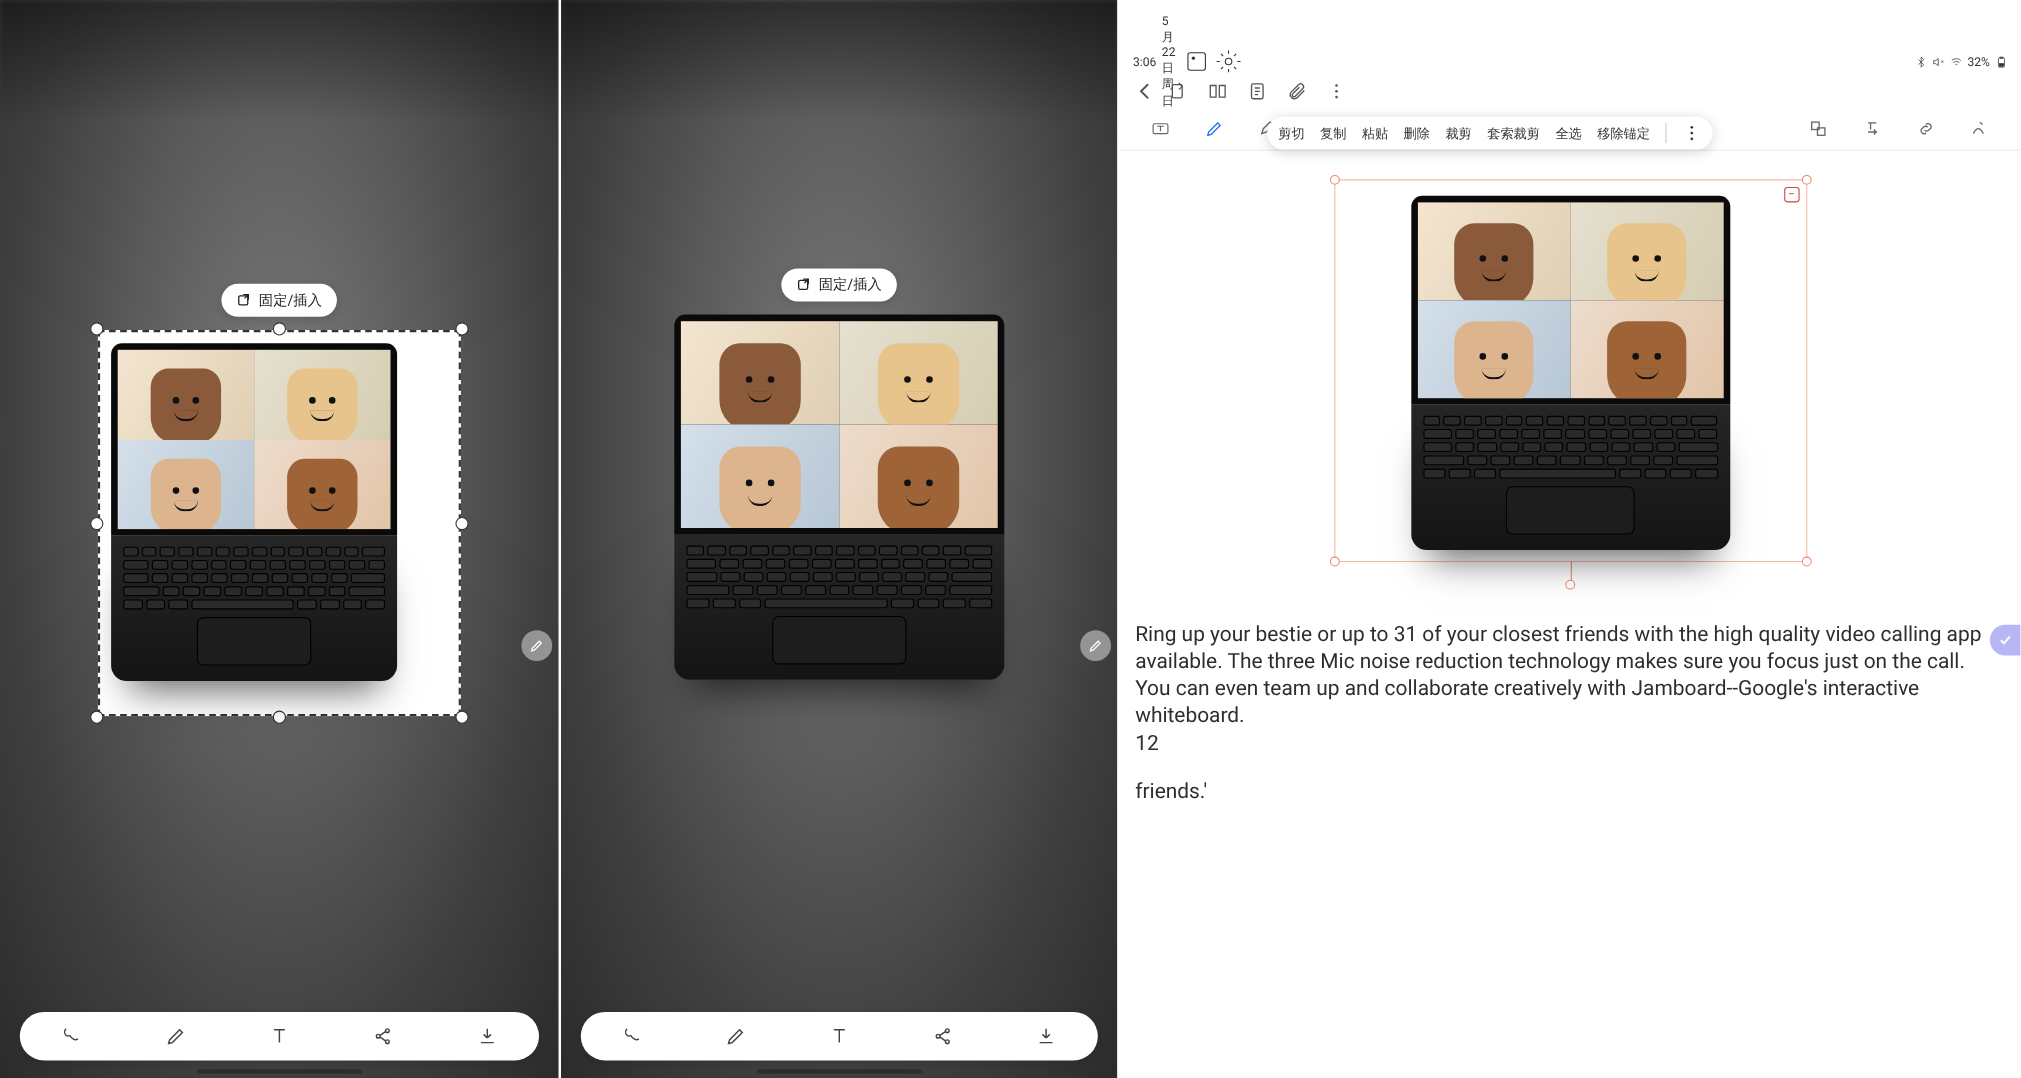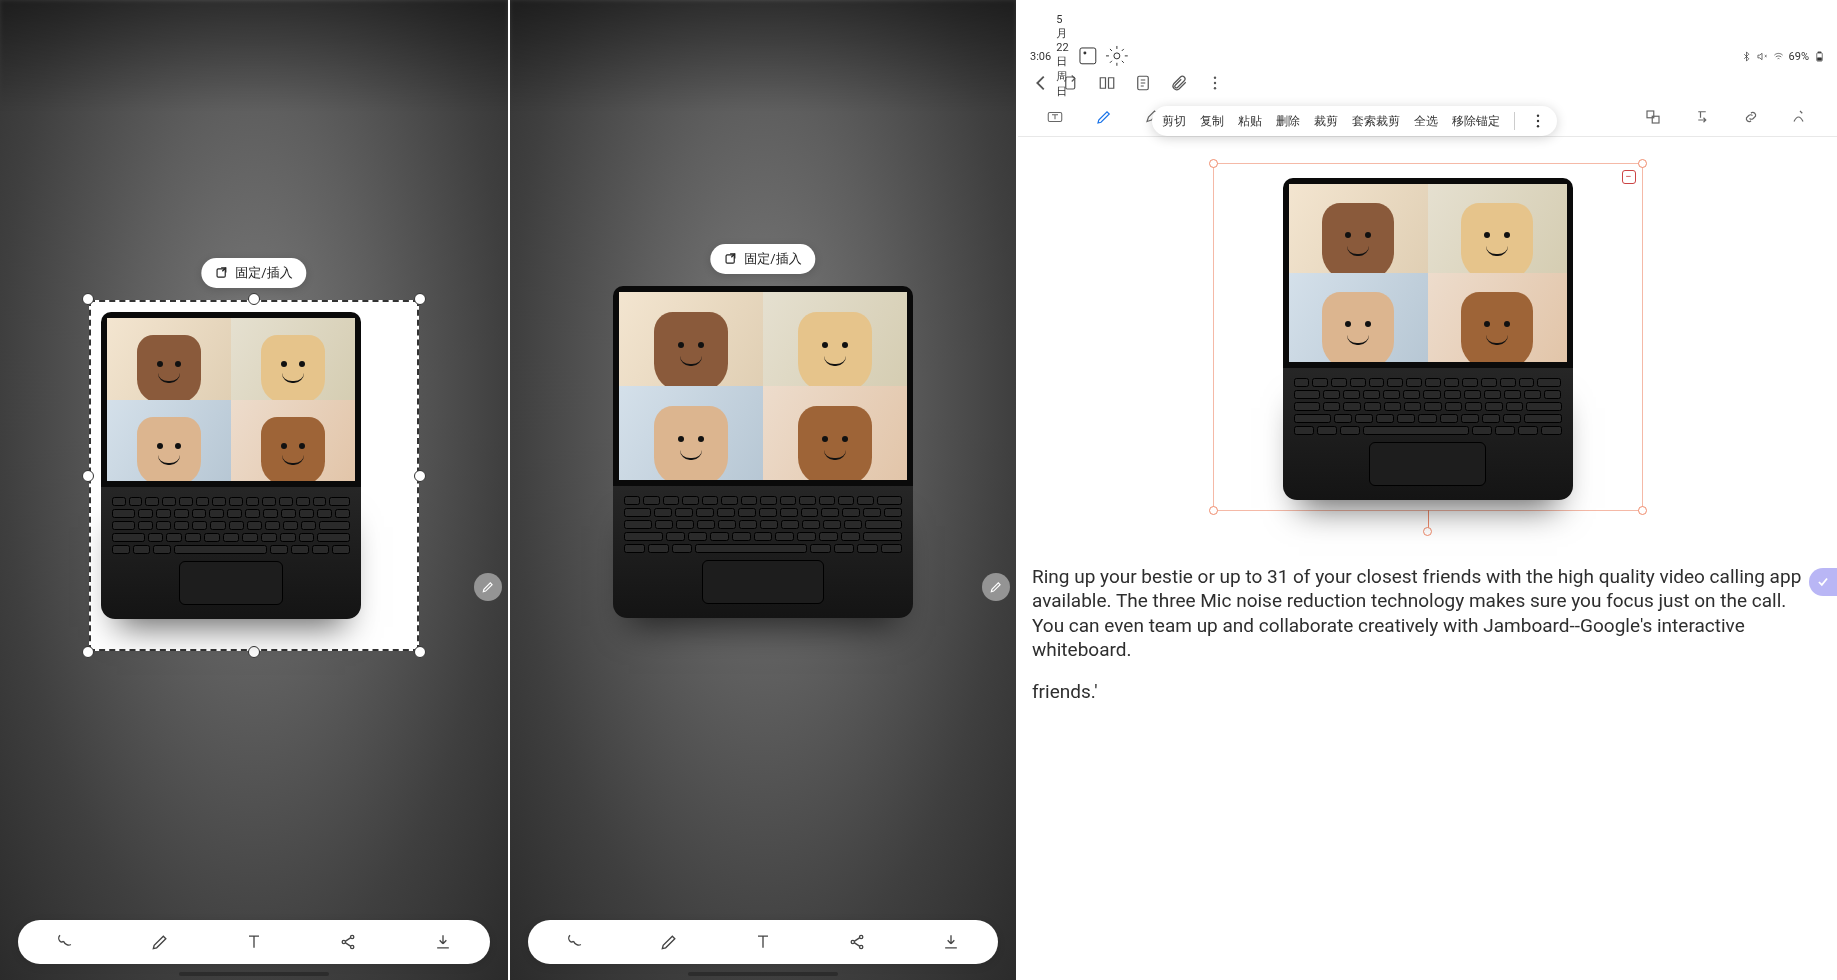--- a/index.html
+++ b/index.html
@@ -452,21 +452,21 @@
       <div class="sb-right">
         <svg viewBox="0 0 24 24" fill="none" stroke="currentColor" stroke-width="1.5">
             <path d="M7 7l10 10-5 5V2l5 5L7 17"></path>
           </svg>
         <svg viewBox="0 0 24 24" fill="none" stroke="currentColor" stroke-width="1.5">
             <path d="M11 5L6 9H2v6h4l5 4V5zM17 9l4 4m0-4l-4 4"></path>
           </svg>
         <svg viewBox="0 0 24 24" fill="none" stroke="currentColor" stroke-width="1.5">
             <path d="M3 9c5-5 13-5 18 0M6 13c3-3 9-3 12 0M10 17c1-1 3-1 4 0"></path>
           </svg>
-        <span>69%</span>
+        <span>32%</span>
         <svg viewBox="0 0 24 24" fill="none" stroke="currentColor" stroke-width="1.5">
             <rect x="6" y="4" width="12" height="18" rx="2"></rect>
             <rect x="9" y="2" width="6" height="2"></rect>
             <rect x="8" y="15" width="8" height="5" fill="currentColor"></rect>
           </svg>
       </div>
     </div>
 
     <div class="note-header">
       <div class="back"><svg viewBox="0 0 24 24" fill="none" stroke="#555" stroke-width="2">
@@ -670,20 +670,21 @@
                   <div class="key"></div>
                 </div>
             </div>
             <div class="trackpad"></div>
           </div>
         </div>
       </div>
 
       <div class="note-text">
         <p>Ring up your bestie or up to 31 of your closest friends with the high quality video calling app available. The three Mic noise reduction technology makes sure you focus just on the call. You can even team up and collaborate creatively with Jamboard--Google's interactive whiteboard.</p>
+        <p>12</p>
         <p style="margin-top:18px;">friends.'</p>
       </div>
 
       <div class="pagenum">1/1</div>
     </div>
 
     <div class="fab-right">
       <svg viewBox="0 0 24 24" fill="none" stroke="currentColor" stroke-width="3">
           <path d="M5 12l5 5 9-11"></path>
         </svg>

